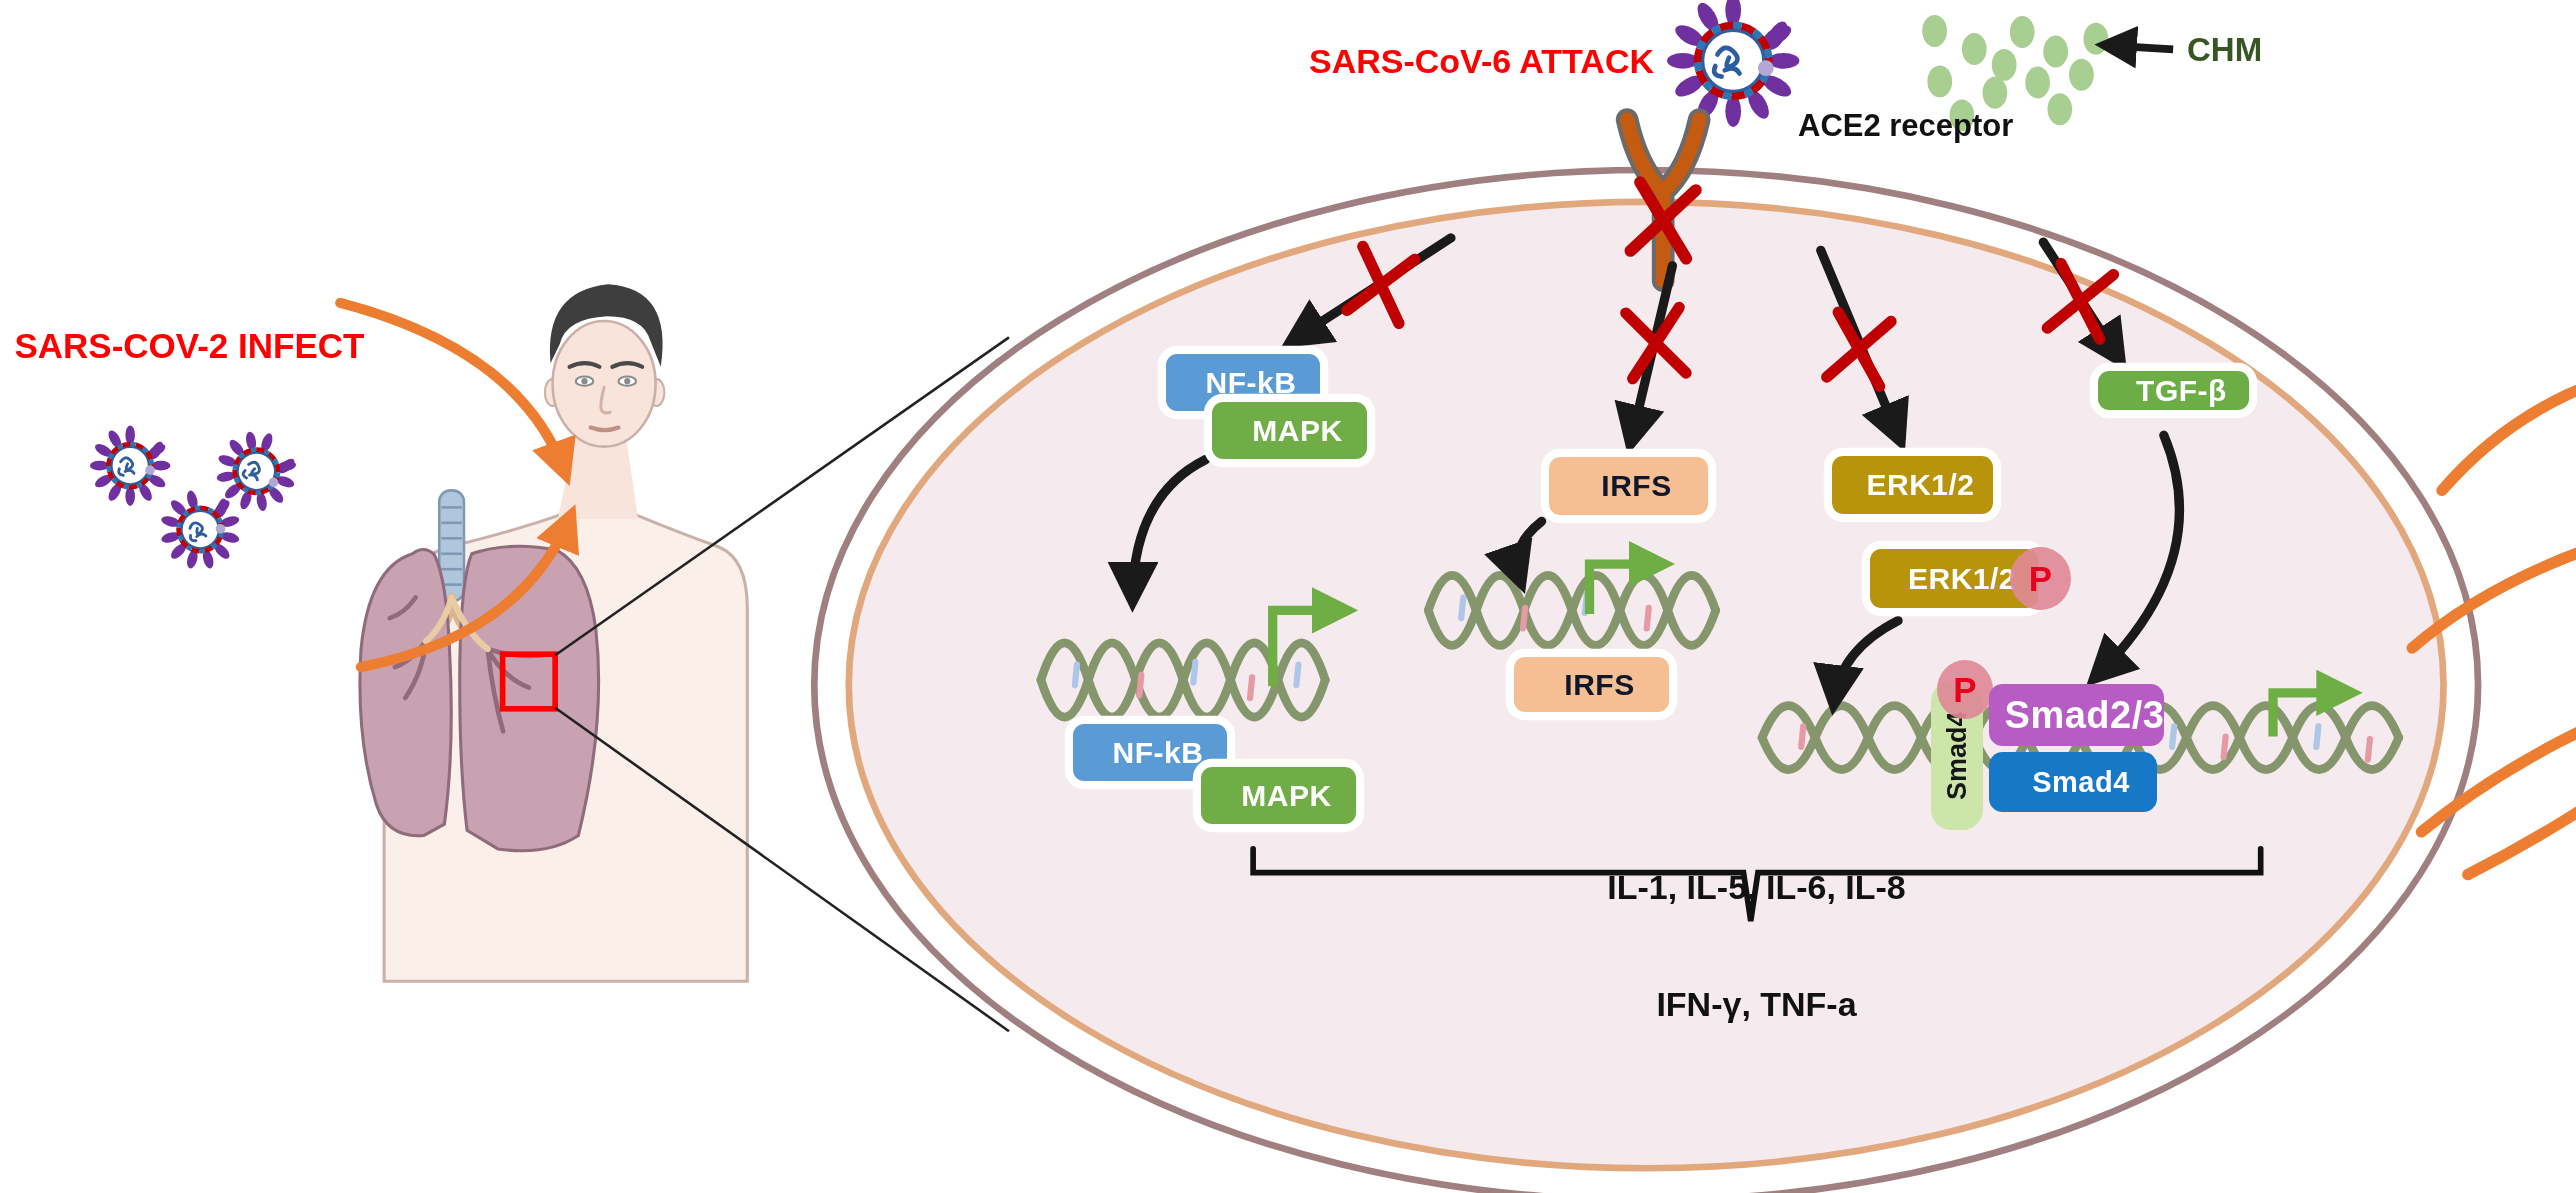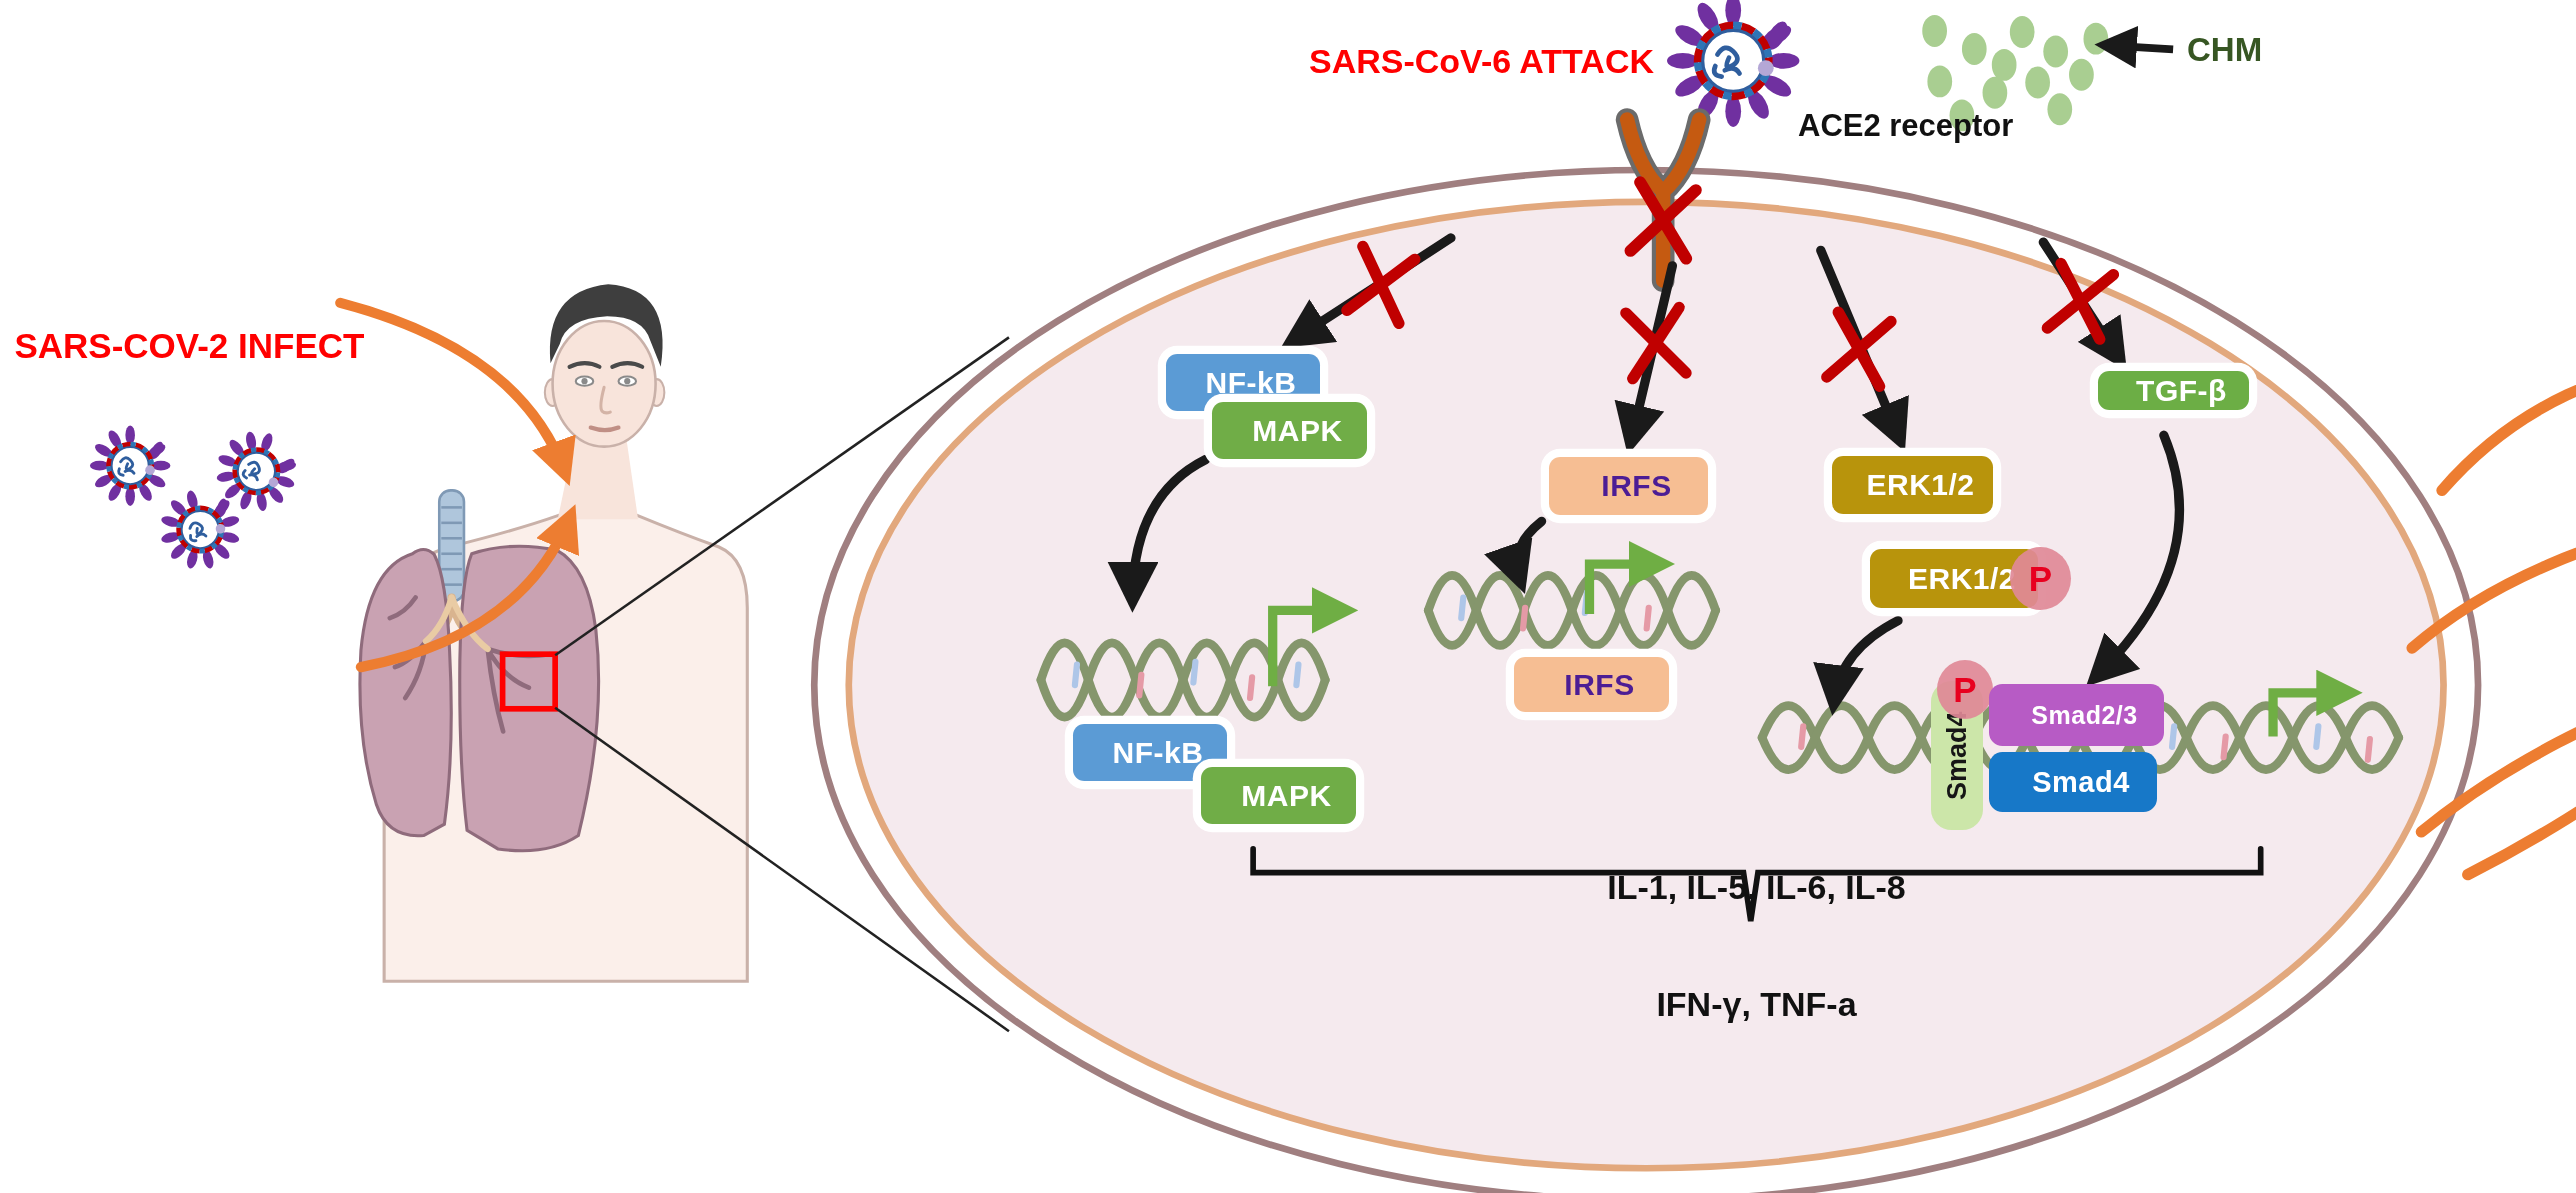--- a/index.html
+++ b/index.html
@@ -2,21 +2,21 @@
 <html style="font-size:8.2px"><head>
 <meta charset="utf-8">
 <style>
   html,body{margin:0;padding:0;background:#fff;}
   #stage{position:relative;width:3043px;height:1193px;background:#ffffff;overflow:hidden;
          font-family:"Liberation Sans","DejaVu Sans",sans-serif;}
   svg{position:absolute;left:0;top:0;}
   .node{position:absolute;display:flex;align-items:center;justify-content:center;
         font-weight:bold;color:#fff;border-radius:11.3px;box-shadow:0 0 0 8.2px #ffffff;
         font-size:30px;letter-spacing:0.5px;padding-left:16px;}
-  .node.dark{color:#4c1d95;}
+  .node.dark{color:#0f172a;}
   .pbadge{position:absolute;display:flex;align-items:center;justify-content:center;
         border-radius:50%;background:rgba(224,137,151,0.92);color:#E8001F;
         font-weight:900;font-size:35px;}
   .bigred{position:absolute;color:#FF0000;font-weight:900;font-size:35px;letter-spacing:0px;white-space:nowrap;}
   .blacklbl{position:absolute;color:#111;font-weight:700;font-size:31px;white-space:nowrap;}
   .chm{position:absolute;color:#375623;font-weight:900;font-size:33px;}
   .cyt{position:absolute;width:721px;text-align:center;color:#111;font-weight:bold;font-size:34px;}
   .vert{position:absolute;display:flex;align-items:center;justify-content:center;
         background:#CCE6A9;border-radius:20.6px;color:#161616;font-weight:bold;font-size:27px;
         writing-mode:vertical-rl;transform:rotate(180deg);}
@@ -216,20 +216,20 @@
 
 <div class="node" style="left:1870px;top:549px;width:152px;height:59px;background:#B8940C;">ERK1/2</div>
 <div class="pbadge" style="left:2010px;top:547px;width:61px;height:63px;">P</div>
 
 <div class="node" style="left:1073px;top:724px;width:138px;height:57px;background:#5B9BD5;">NF-kB</div>
 <div class="node" style="left:1201px;top:767px;width:139px;height:57px;background:#70AD47;">MAPK</div>
 <div class="node dark" style="left:1514px;top:657px;width:139px;height:55px;background:#F6BE93;">IRFS</div>
 
 <div class="vert" style="left:1931px;top:681px;width:52px;height:149px;">Smad4</div>
 <div class="pbadge" style="left:1937px;top:660px;width:56px;height:59px;">P</div>
-<div class="node" style="left:1989px;top:684px;width:159px;height:62px;background:#B75BC5;box-shadow:none;border-radius:13.4px;font-size:25px;">Smad2/3</div>
+<div class="node" style="left:1989px;top:684px;width:159px;height:62px;background:#B75BC5;box-shadow:none;border-radius:13.4px;font-size:38px;">Smad2/3</div>
 <div class="node" style="left:1989px;top:752px;width:152px;height:60px;background:#1778C8;box-shadow:none;border-radius:13.4px;font-size:29px;">Smad4</div>
 
 <div class="cyt" style="left:1396px;top:868px;">IL-1, IL-5, IL-6, IL-8</div>
 <div class="cyt" style="left:1396px;top:985px;">IFN-γ, TNF-a</div>
 
 </div>
 
 
 </body></html>

